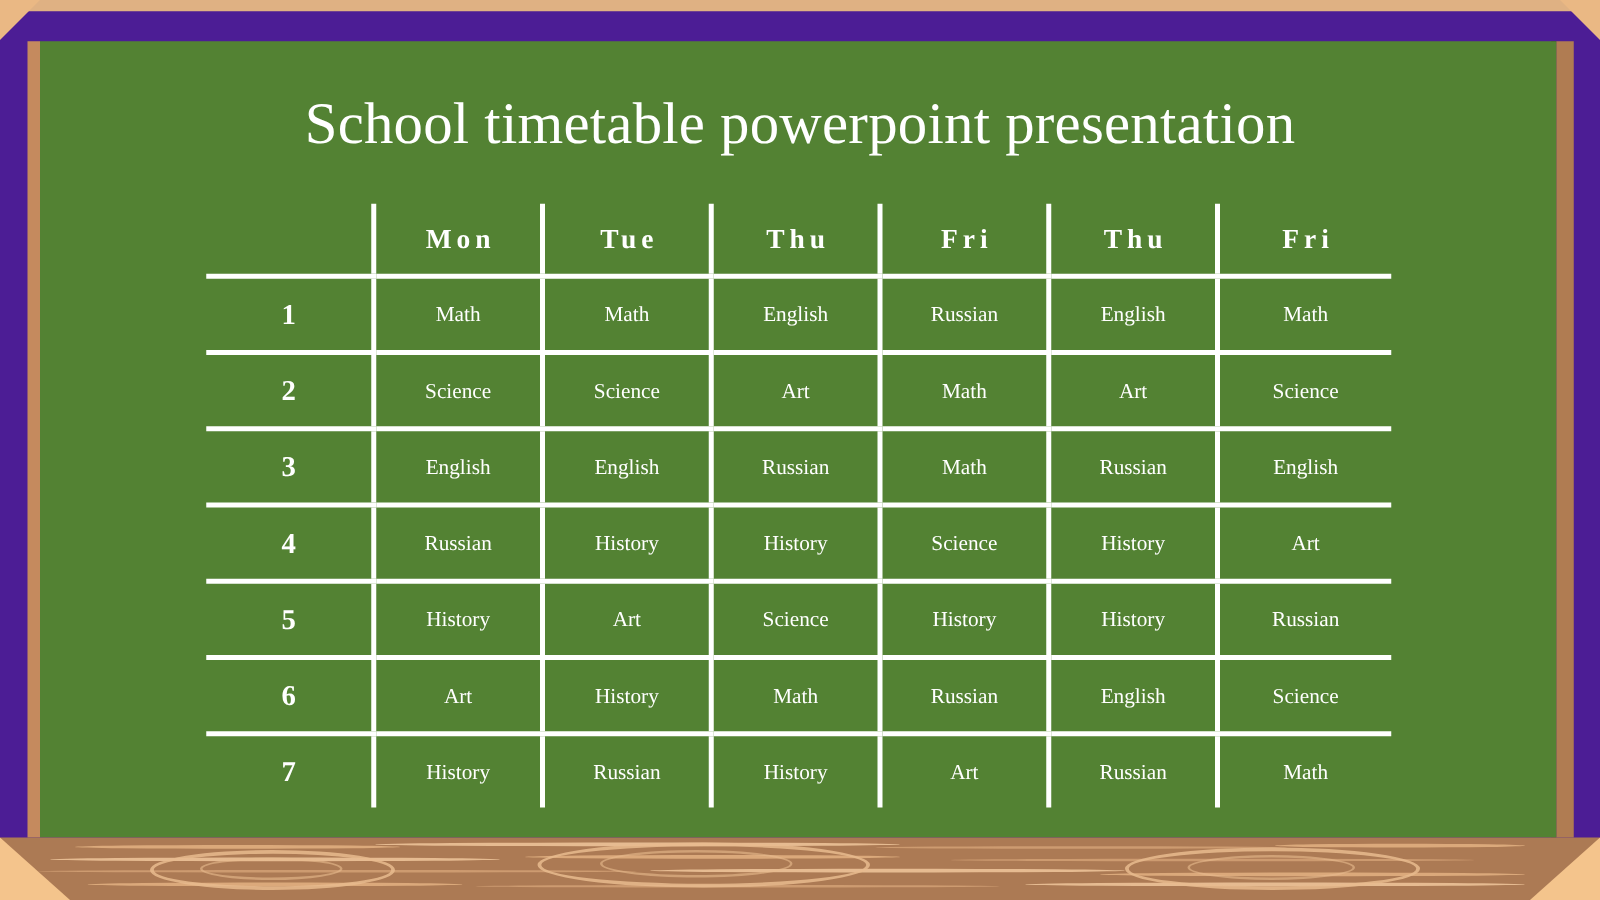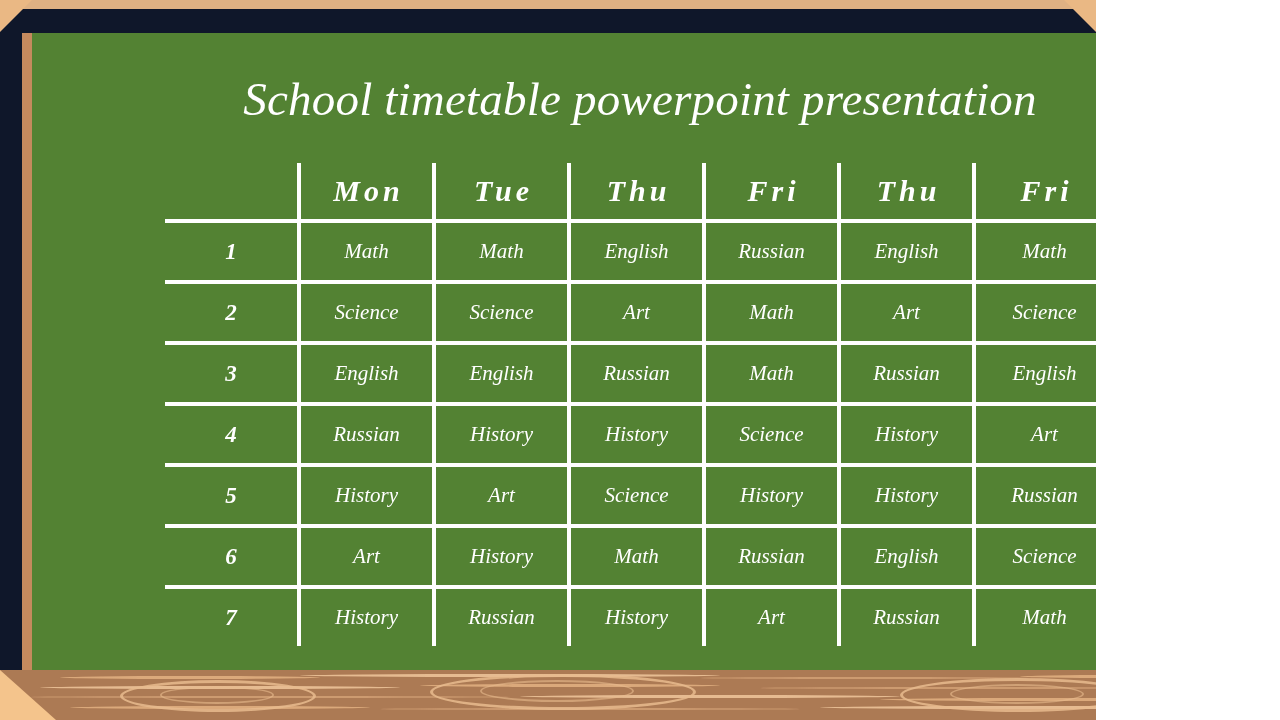--- a/index.html
+++ b/index.html
@@ -10,25 +10,24 @@
   body {
     width: 1280px;
     height: 720px;
     overflow: hidden;
     font-family: "Liberation Serif", "DejaVu Serif", serif;
   }
 
   
   .slide {
     position: relative;
-    width: 1096px;
+    width: 1280px;
     height: 720px;
-    background: #0f172a;           
+    background: #4c1d95;           
     overflow: hidden;
-    font-style: italic;
   }
 
   
   .frame-top-strip {
     position: absolute;
     left: 0; top: 0;
     width: 1280px; height: 9px;
     background: #dfb183;
   }
 
@@ -152,38 +151,38 @@
     color: #ffffff;
     text-align: center;
     vertical-align: middle;
     border: 0;
     padding: 0;
   }
 
   
   .timetable thead th {
     height: 56px;
-    font-size: 30px;
+    font-size: 22px;
     font-weight: 700;
     letter-spacing: 4px;
     text-indent: 4px;
     border-bottom: 4px solid #ffffff;
   }
   .timetable thead th.num-head {
     border-bottom: 4px solid #ffffff;
   }
   
   .timetable thead th.day,
   .timetable tbody td.day {
     border-left: 4px solid #ffffff;
   }
 
   .timetable tbody td {
     height: 57px;
-    font-size: 21px;
+    font-size: 17px;
     font-weight: 400;
     border-bottom: 4px solid #ffffff;
   }
   .timetable tbody tr:last-child td {
     border-bottom: 0;
   }
   .timetable tbody td.num {
     font-size: 23px;
     font-weight: 700;
   }

